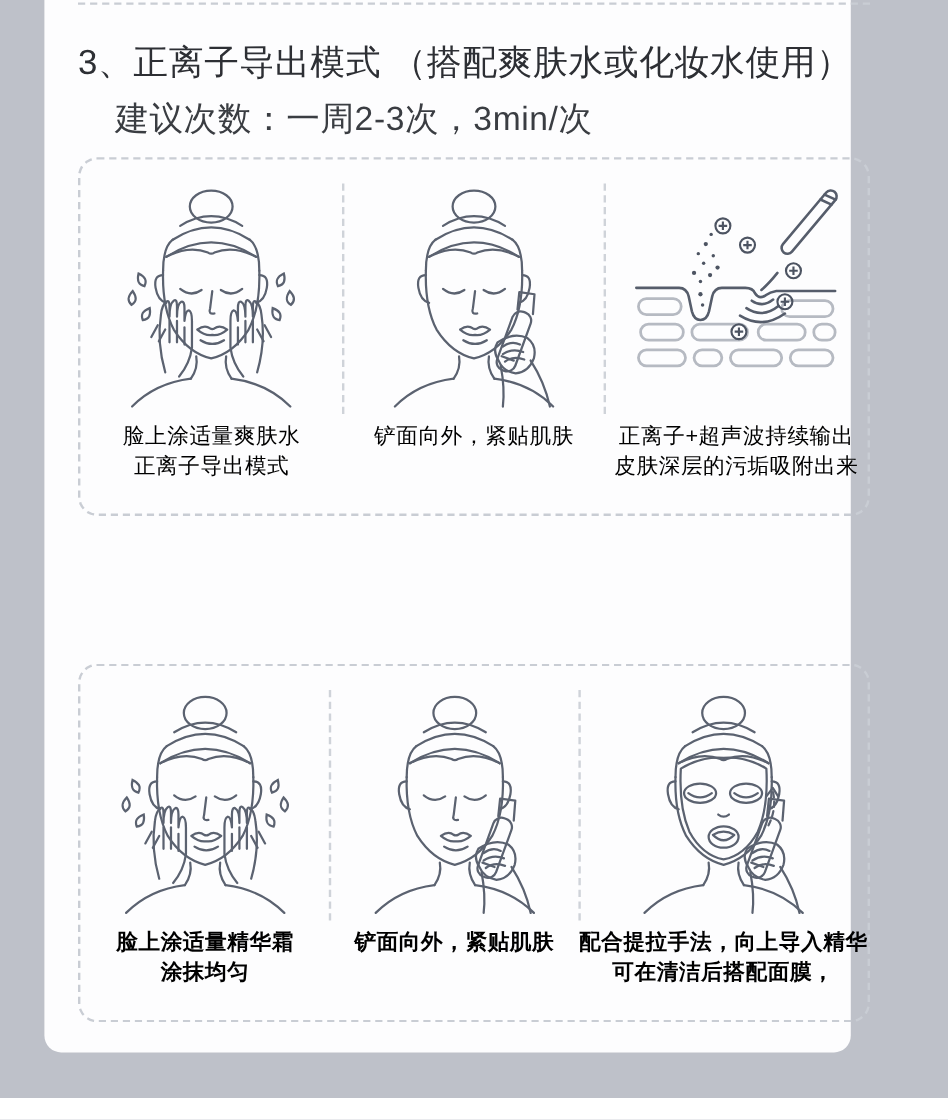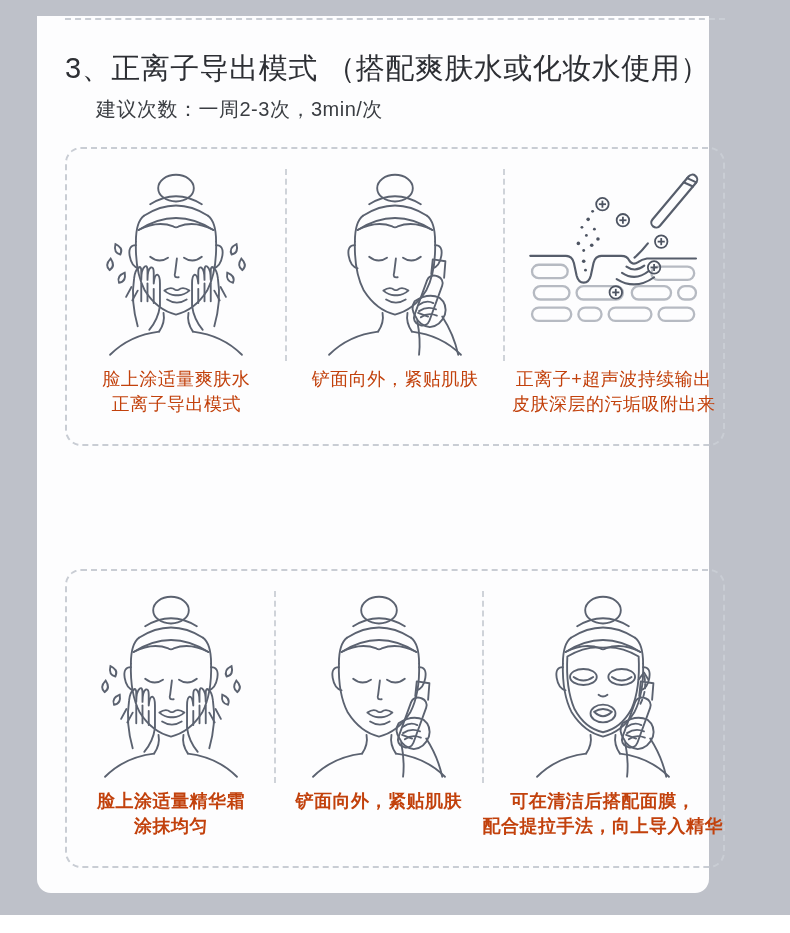--- a/index.html
+++ b/index.html
@@ -5,39 +5,39 @@
   * { box-sizing: border-box; margin: 0; padding: 0; }
   html,body { width: 790px; height: 933px; }
   body {
     font-family: "Liberation Sans", "DejaVu Sans", sans-serif;
     background: #bec1c9;
     position: relative;
     overflow: hidden;
   }
   .page { position: absolute; inset: 0; background: #bec1c9; }
   .card {
-    position: absolute; left: 37px; top: 16px;
+    position: absolute; left: 37px; top: 0;
     width: 672px; height: 877px;
     background: #fdfdfe;
     border-radius: 0 0 14px 14px;
   }
   .top-dashed {
     position: absolute; left: 28px; top: 2px;
     width: 660px; height: 0;
     border-top: 2px dashed #c9cdd4;
   }
   .sec-title {
     position: absolute; left: 28px;
     font-size: 29px; color: #2d2f34;
     letter-spacing: 0.5px; white-space: nowrap;
     font-weight: 400;
   }
   .sec-sub {
     position: absolute; left: 59px;
-    font-size: 20px; color: #3a3d42;
+    font-size: 28px; color: #3a3d42;
     letter-spacing: 0.5px; white-space: nowrap;
   }
   .t3 { top: 33px; }  .s3 { top: 80px; }
   .t4 { top: 459px; } .s4 { top: 505px; }
   .step-box {
     position: absolute; left: 28px;
     width: 660px; height: 299px;
     border: 2px dashed #c9cdd4;
     border-radius: 16px;
     display: flex; flex-direction: row;
@@ -51,21 +51,21 @@
   }
   .panel + .panel::before {
     content: ""; position: absolute; left: -1px; top: 20px;
     height: 192px; border-left: 2px dashed #cfd3d9;
   }
   .illus { width: 196px; height: 196px; flex: 0 0 auto; }
   .illus svg { width: 100%; height: 100%; display: block; }
   .caption {
     margin-top: 6px; text-align: center;
     font-size: 18px; line-height: 25px;
-    color: #c2410c; letter-spacing: 0.5px;
+    color: #000000; letter-spacing: 0.5px;
     white-space: nowrap;
   }
   .cap-line { display: block; }
   .bottom-strip {
     position: absolute; left: 0; top: 915px;
     width: 790px; height: 18px; background: #ffffff;
   }
   .svg-defs { position: absolute; width: 0; height: 0; }
 </style>
 </head>
@@ -271,21 +271,21 @@
           <span class="cap-line">铲面向外，紧贴肌肤</span>
         </p>
       </div>
       <div class="panel">
         <div class="illus">
           <svg viewBox="0 0 220 220">
               <use href="#face-mask-art"></use>
             </svg>
         </div>
         <p class="caption">
+          <span class="cap-line">配合提拉手法，向上导入精华</span>
           <span class="cap-line">可在清洁后搭配面膜，</span>
-          <span class="cap-line">配合提拉手法，向上导入精华</span>
         </p>
       </div>
     </div>
 
   </div>
   <div class="bottom-strip"></div>
 </div>
 
 </body></html>

